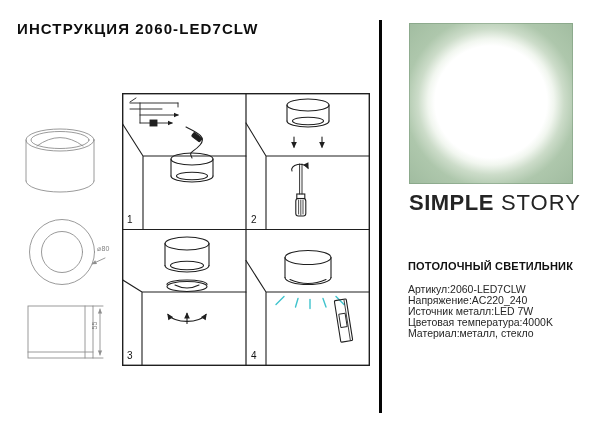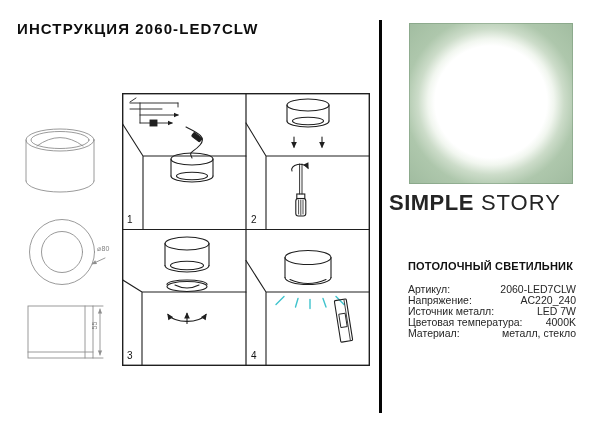--- a/index.html
+++ b/index.html
@@ -11,28 +11,28 @@
   #dia-label{left:97px;top:245px;}
   #h-label{left:86px;top:322px;width:16px;text-align:center;transform:rotate(-90deg);}
   .panel-num{font-size:10px;color:#141414;font-weight:500;width:12px;}
   #num1{left:127px;top:214px;} #num2{left:251px;top:214px;}
   #num3{left:127px;top:350px;} #num4{left:251px;top:350px;}
   #divider{left:379px;top:20px;width:3px;height:393px;background:#050505;}
   #photo{left:409px;top:23px;width:164px;height:161px;
          background:radial-gradient(circle at 50% 49%, #ffffff 0px, #ffffff 56px, #f1f6ef 63px,
                    #ccdcc9 73px, #aec7ac 86px, #a2bda1 112px, #97b396 160px);
          box-shadow:inset 0 0 0 1px rgba(110,145,112,.45);}
-  #logo{left:389px;top:190px;width:164px;text-align:left;font-size:22px;color:#242424;
+  #logo{left:409px;top:190px;width:164px;text-align:left;font-size:22px;color:#242424;
         letter-spacing:.5px;white-space:nowrap;}
   #logo .w1{font-weight:700;}
   #logo .w2{font-weight:400;margin-left:7px;letter-spacing:1px;}
   #prod-heading{left:408px;top:260px;font-size:11px;font-weight:700;letter-spacing:.2px;color:#101010;white-space:nowrap;}
   #specs{left:408px;top:284px;width:168px;}
-  .spec-row{display:flex;justify-content:space-between;font-size:10.5px;line-height:10.9px;color:#262626;}
-  .spec-row .v{text-align:right;white-space:nowrap;margin-left:12px;}
+  .spec-row{display:flex;justify-content:flex-start;font-size:10.5px;line-height:10.9px;color:#262626;}
+  .spec-row .v{text-align:right;white-space:nowrap;}
   #warranty{left:408px;top:401px;width:168px;text-align:center;font-size:7.5px;letter-spacing:.3px;color:#1d1d1d;}
   svg{display:block;}
 </style>
 </head>
 <body>
 
 <div id="page">
 
   <div class="abs" id="title">ИНСТРУКЦИЯ 2060-LED7CLW</div>
 

